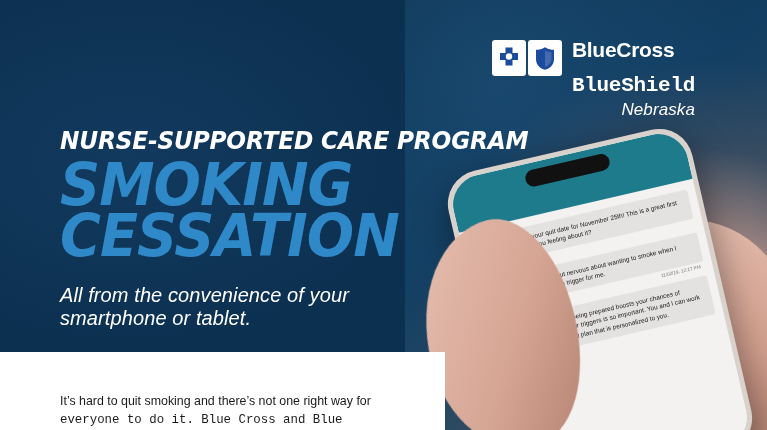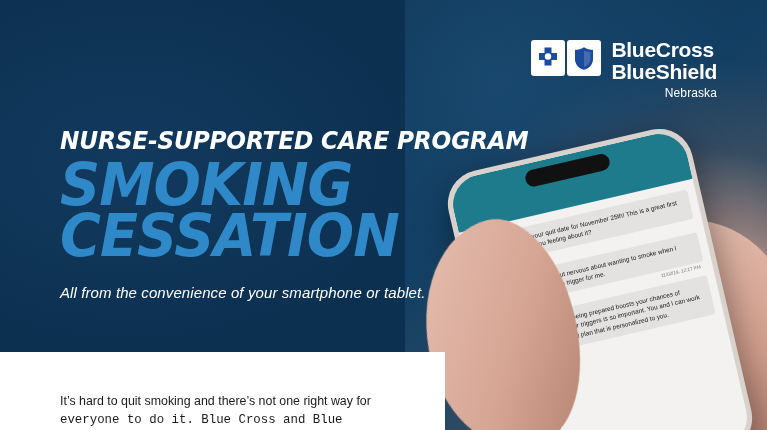--- a/index.html
+++ b/index.html
@@ -24,49 +24,50 @@
     overflow: hidden;
   }
   .hero-inner-glow {
     position: absolute;
     left: 0; top: 0; width: 430px; height: 352px;
     background: radial-gradient(ellipse at 30% 45%, #123a5e 0%, #0c3050 70%);
   }
   
   .logo-wrap {
     position: absolute;
-    right: 50px; top: 38px;
+    right: 72px; top: 38px;
     display: flex;
     align-items: flex-start;
     gap: 10px;
   }
   .logo-marks { display: flex; gap: 2px; margin-top: 2px; }
   .logo-cross-badge, .logo-shield-badge {
     width: 34px; height: 36px;
     background: #ffffff;
     display: flex; align-items: center; justify-content: center;
   }
   .logo-cross-badge { border-radius: 3px; }
   .logo-shield-badge { border-radius: 3px 3px 3px 3px; }
   .logo-text { line-height: 1; padding-top: 1px; }
   .logo-line1, .logo-line2 {
     font-size: 21px;
     font-weight: bold;
     color: #ffffff;
     letter-spacing: -0.3px;
     display: block;
   }
-  .logo-line2 { margin-top: 1px; }
+  .logo-line2 { margin-top: 15px; font-family: Liberation Mono, monospace; }
   .logo-sub {
     display: block;
     text-align: right;
-    font-size: 12px;
+    font-size: 17px;
     color: #ffffff;
     margin-top: 5px;
     letter-spacing: 0.1px;
+    font-style: italic;
   }
   
   .headline-block {
     position: absolute;
     left: 60px; top: 126px;
     width: 400px;
     font-style: italic;
   }
   .kicker {
     font-family: "DejaVu Sans", sans-serif;
@@ -86,21 +87,21 @@
     line-height: 0.92;
     letter-spacing: -1px;
     transform: scaleX(0.96);
     transform-origin: left center;
     white-space: nowrap;
     margin-top: 4px;
   }
   .bigline.second { margin-top: -2px; }
   .subhead {
     margin-top: 20px;
-    font-size: 15px;
+    font-size: 20px;
     color: #ffffff;
     letter-spacing: 0.1px;
   }
   
   .photo {
     position: absolute;
     right: 0; top: 0;
     width: 362px; height: 430px;
     overflow: hidden;
     background: #0c3050;

